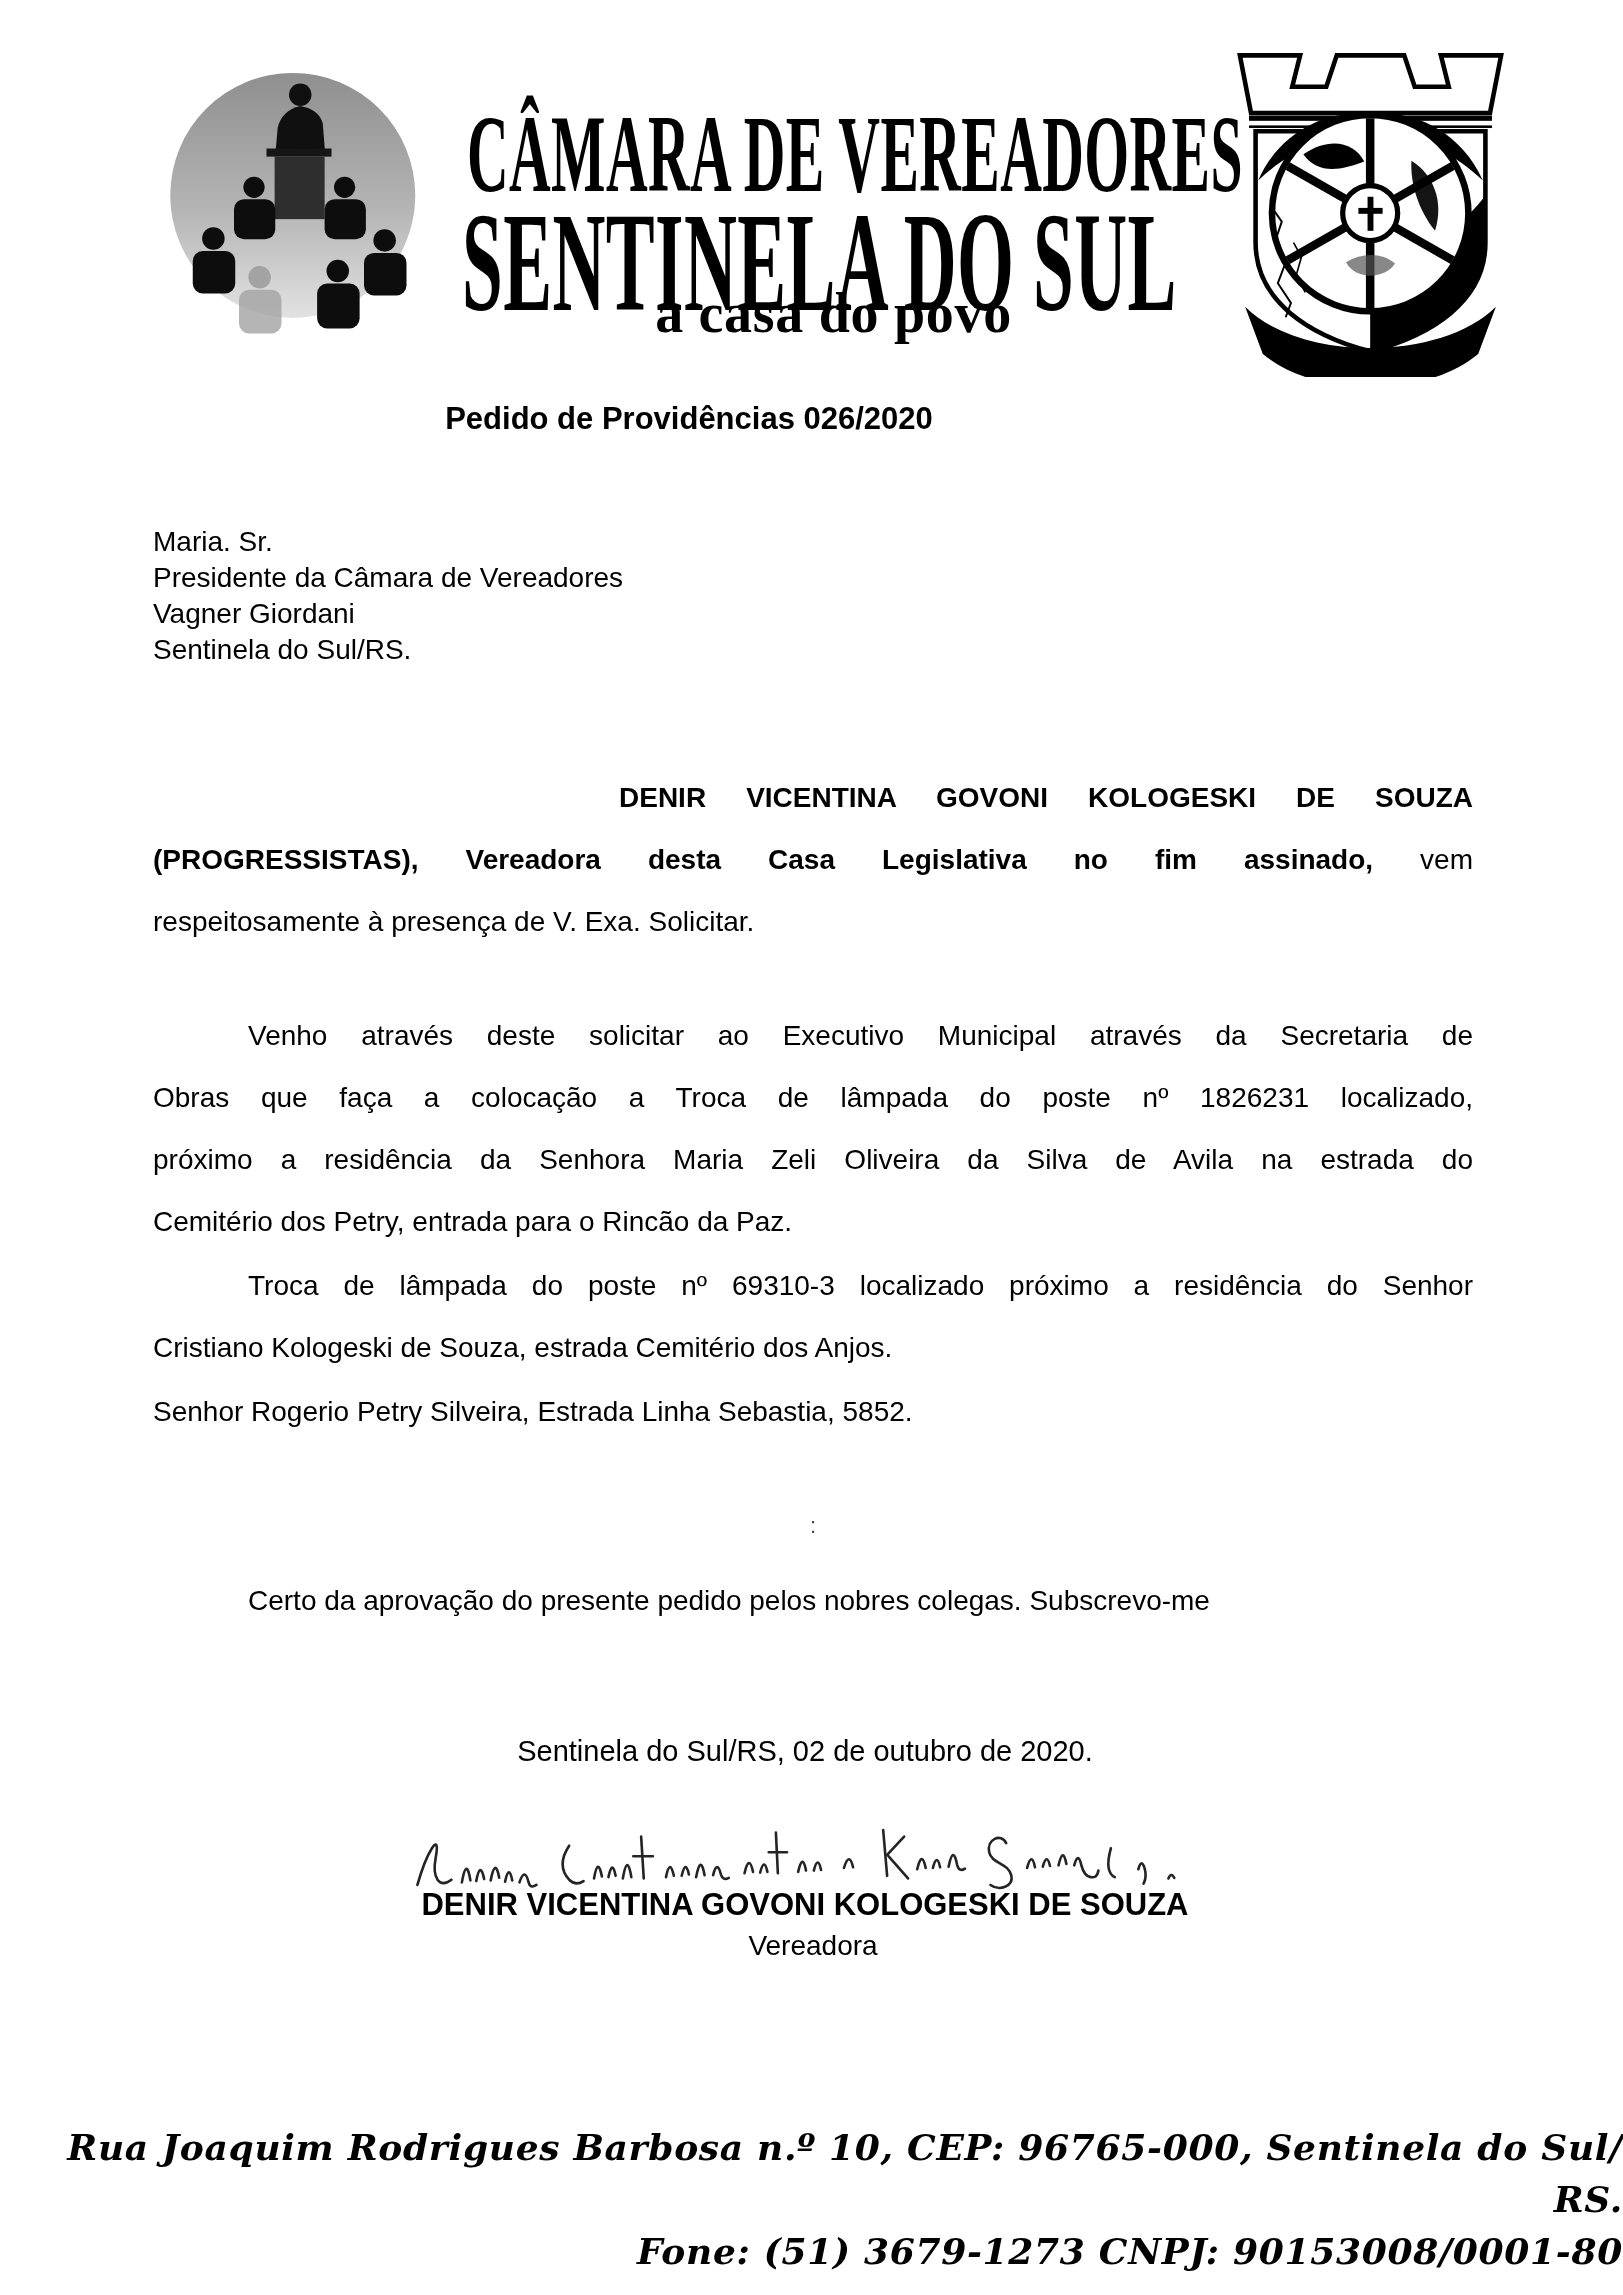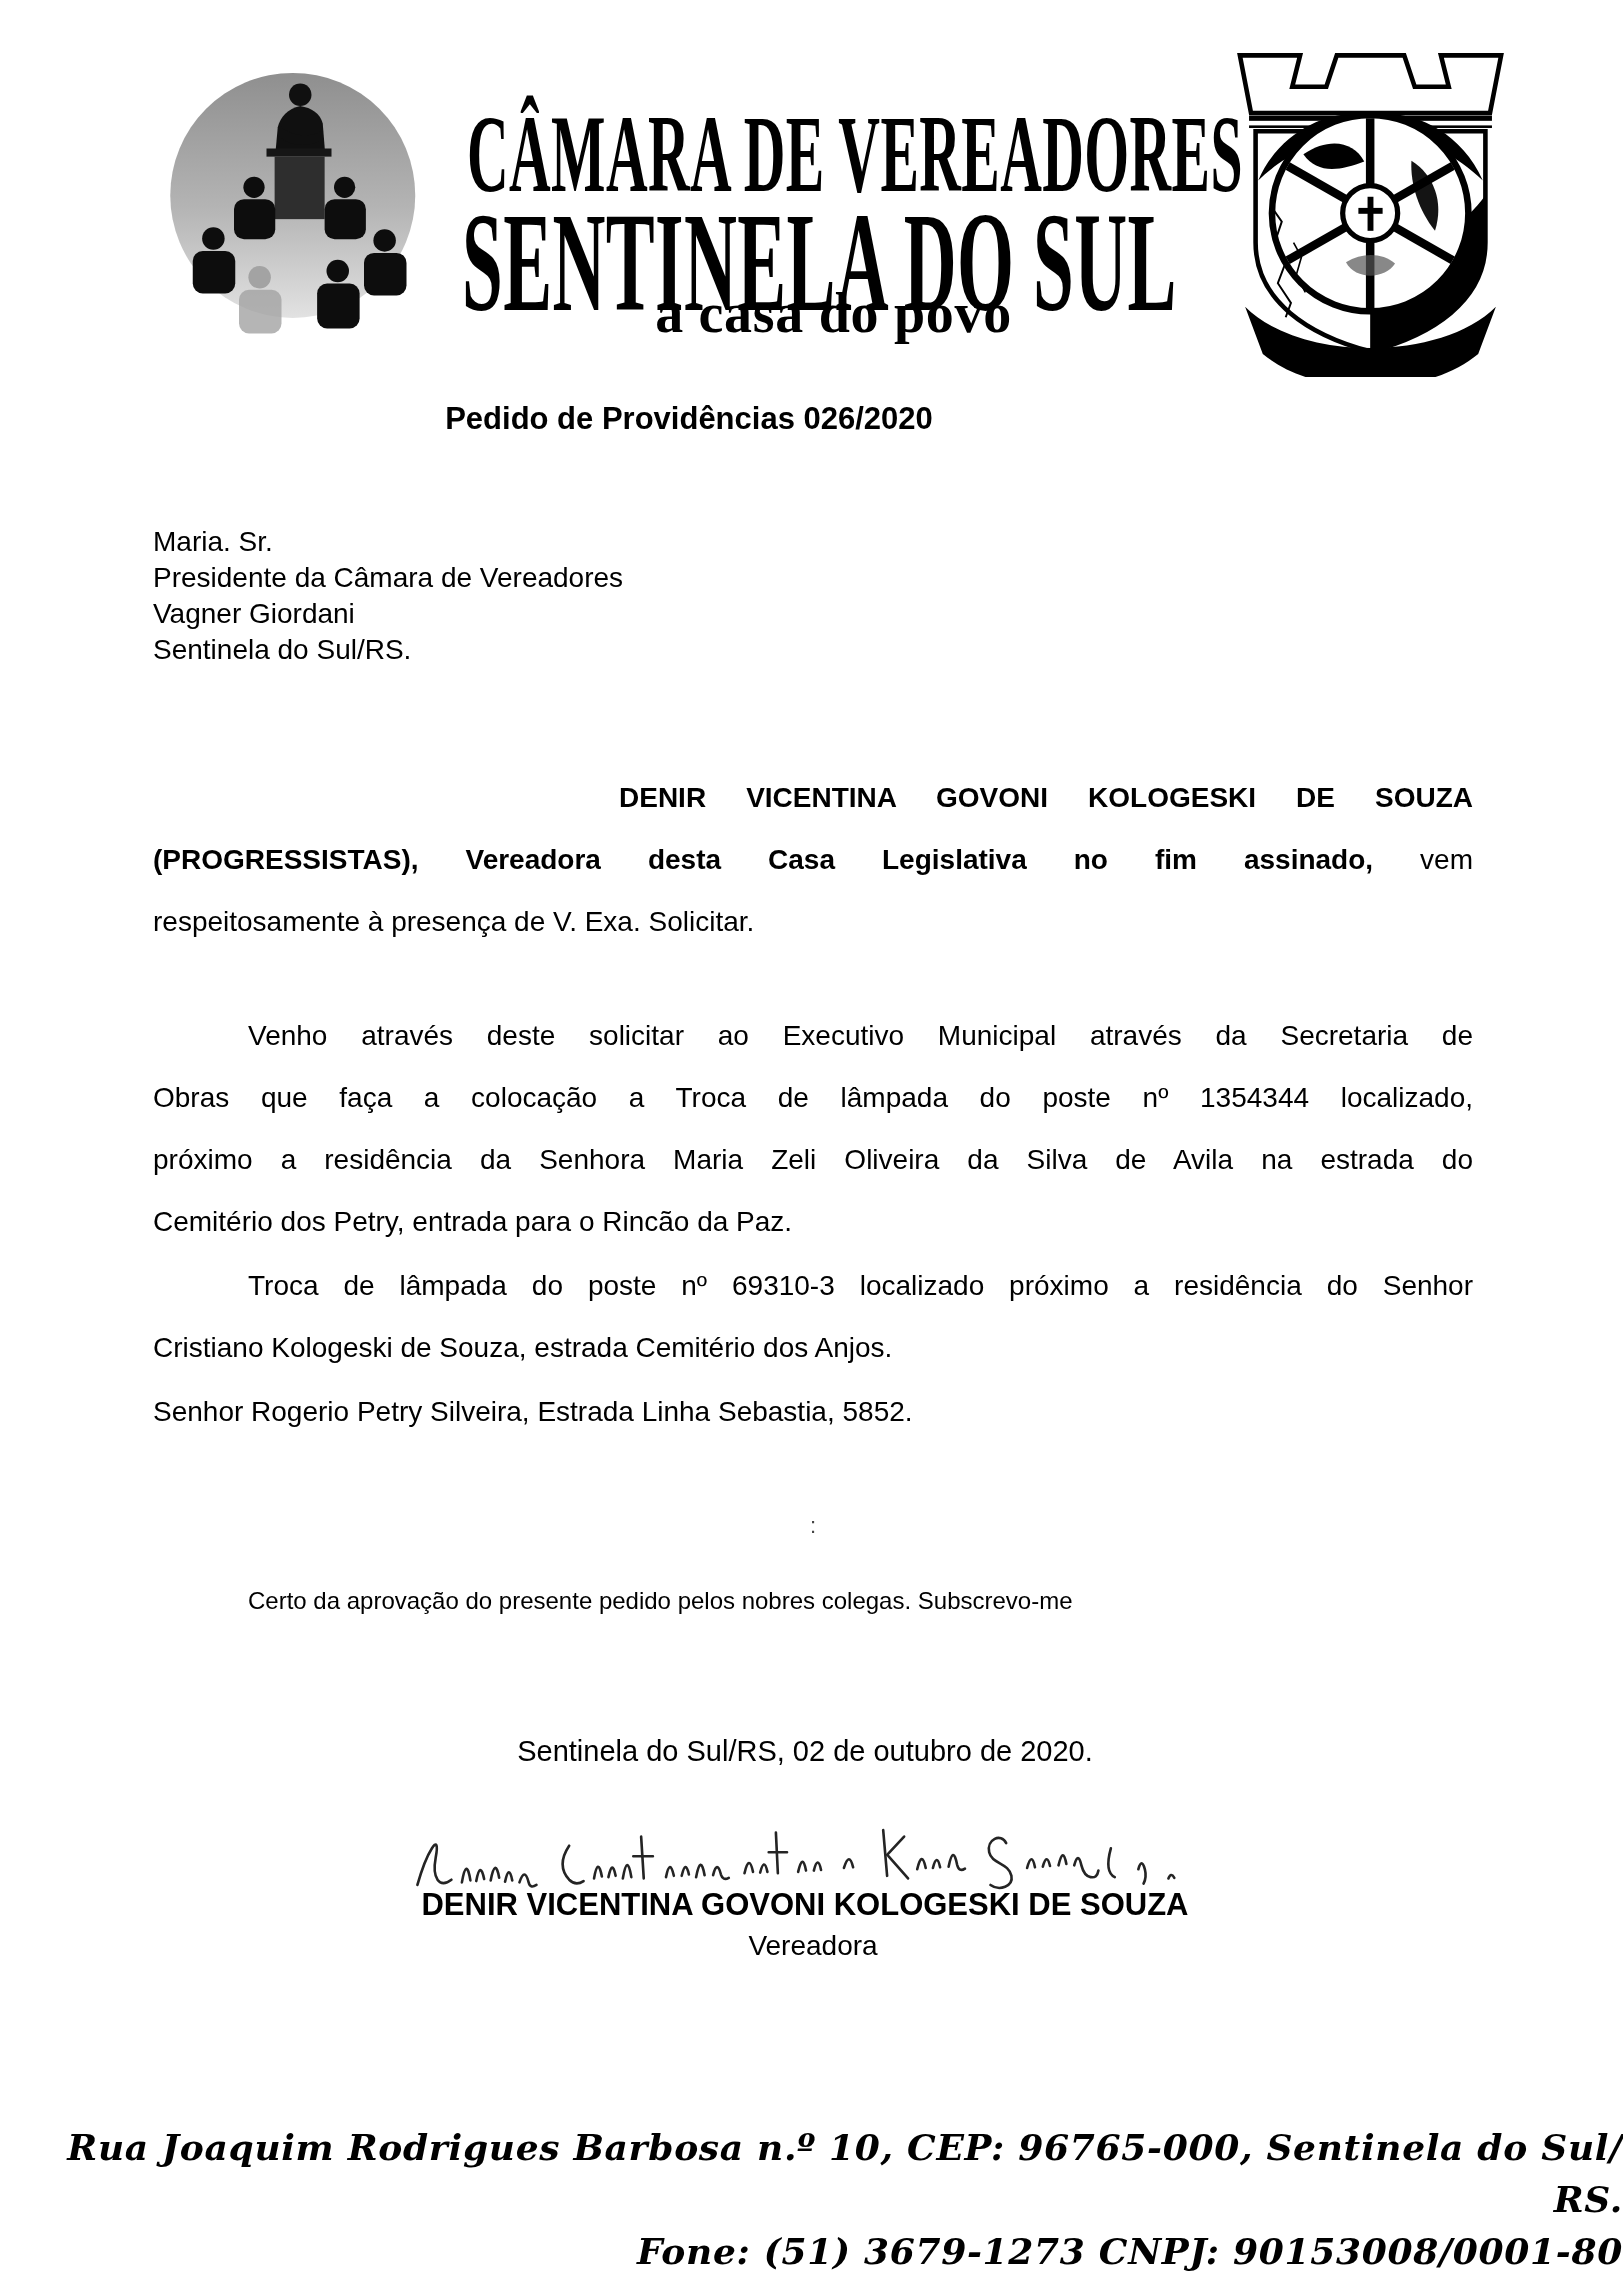--- a/index.html
+++ b/index.html
@@ -41,21 +41,21 @@
   .para { position: absolute; left: 153px; width: 1320px; font-size: 28px; line-height: 62px; }
   .jline { text-align: justify; text-align-last: justify; }
   .lline { text-align: left; }
   .ind-name { text-indent: 466px; }
   .ind-p { text-indent: 95px; }
   .p1 { top: 767px; }
   .p2 { top: 1005px; }
   .p3 { top: 1255px; }
   .p4 { top: 1381px; }
   .stray-mark { position: absolute; left: 810px; top: 1513px; font-size: 22px; color: #444; }
-  .closing { position: absolute; left: 153px; top: 1581px; width: 1320px; font-size: 24px; line-height: 39px; text-indent: 95px; }
+  .closing { position: absolute; left: 153px; top: 1581px; width: 1320px; font-size: 28px; line-height: 39px; text-indent: 95px; }
   .dateline { position: absolute; left: 0; top: 1732px; width: 1610px; text-align: center; font-size: 29px; line-height: 39px; }
   
   .signature-svg { position: absolute; left: 386px; top: 1805px; width: 857px; height: 105px; }
   .sig-name { position: absolute; left: 0; top: 1887px; width: 1610px; text-align: center; font-weight: 700; font-size: 31px; }
   .sig-role { position: absolute; left: 0; top: 1930px; width: 1610px; text-align: center; font-size: 28px; padding-left: 8px; }
   
   .footer {
     position: absolute; left: 0; top: 2121px; width: 1623px; text-align: right;
     font-family: "DejaVu Serif", "Liberation Serif", serif;
     font-style: italic; font-weight: 700; font-size: 36px; line-height: 52px;
@@ -149,21 +149,21 @@
   </div>
 
   <div class="para p1">
     <div class="jline ind-name"><b>DENIR VICENTINA GOVONI KOLOGESKI DE SOUZA</b></div>
     <div class="jline"><b>(PROGRESSISTAS), Vereadora desta Casa Legislativa no fim assinado,</b> <span>vem</span></div>
     <div class="lline">respeitosamente à presença de V. Exa. Solicitar.</div>
   </div>
 
   <div class="para p2">
     <div class="jline ind-p">Venho através deste solicitar ao Executivo Municipal através da Secretaria de</div>
-    <div class="jline">Obras que faça a colocação a Troca de lâmpada do poste nº 1354344 localizado,</div>
+    <div class="jline">Obras que faça a colocação a Troca de lâmpada do poste nº 1826231 localizado,</div>
     <div class="jline">próximo a residência da Senhora Maria Zeli Oliveira da Silva de Avila na estrada do</div>
     <div class="lline">Cemitério dos Petry, entrada para o Rincão da Paz.</div>
   </div>
 
   <div class="para p3">
     <div class="jline ind-p">Troca de lâmpada do poste nº 69310-3 localizado próximo a residência do Senhor</div>
     <div class="lline">Cristiano Kologeski de Souza, estrada Cemitério dos Anjos.</div>
   </div>
 
   <div class="para p4">

